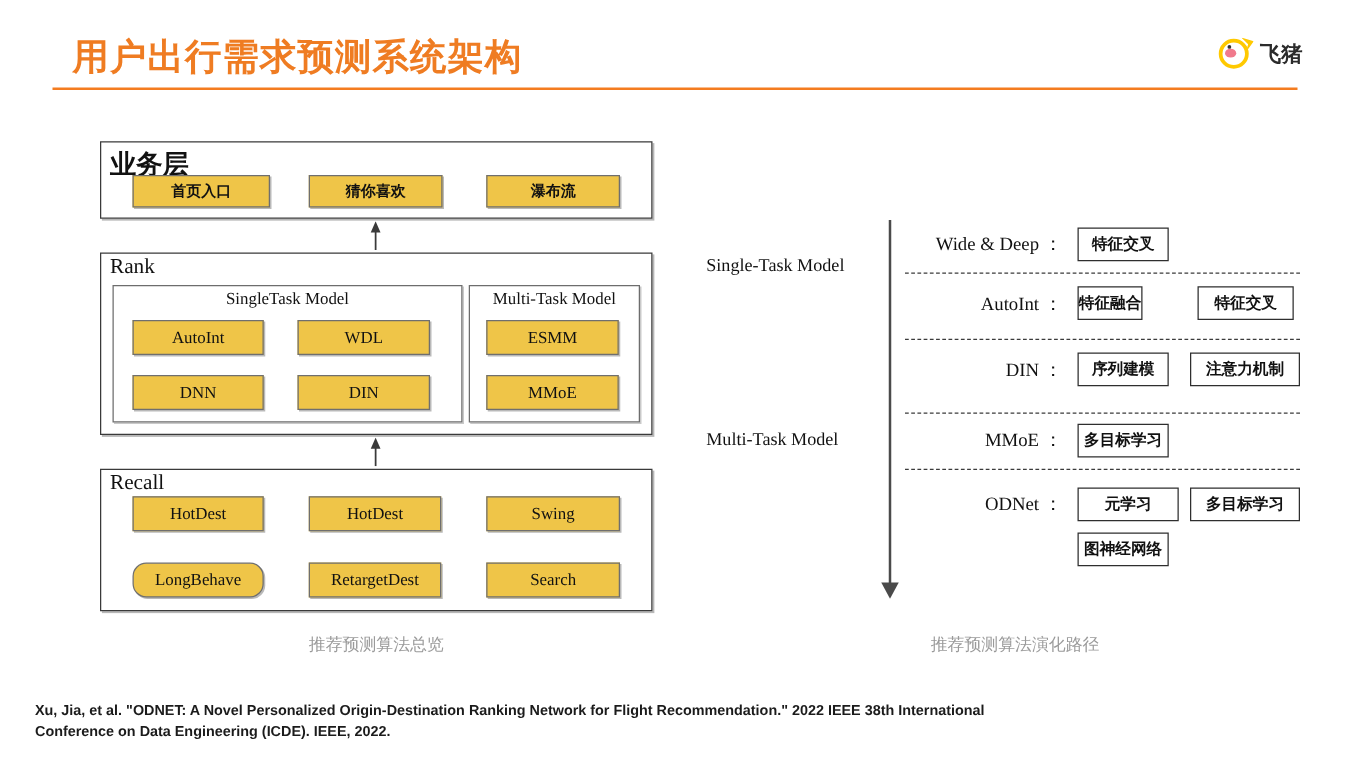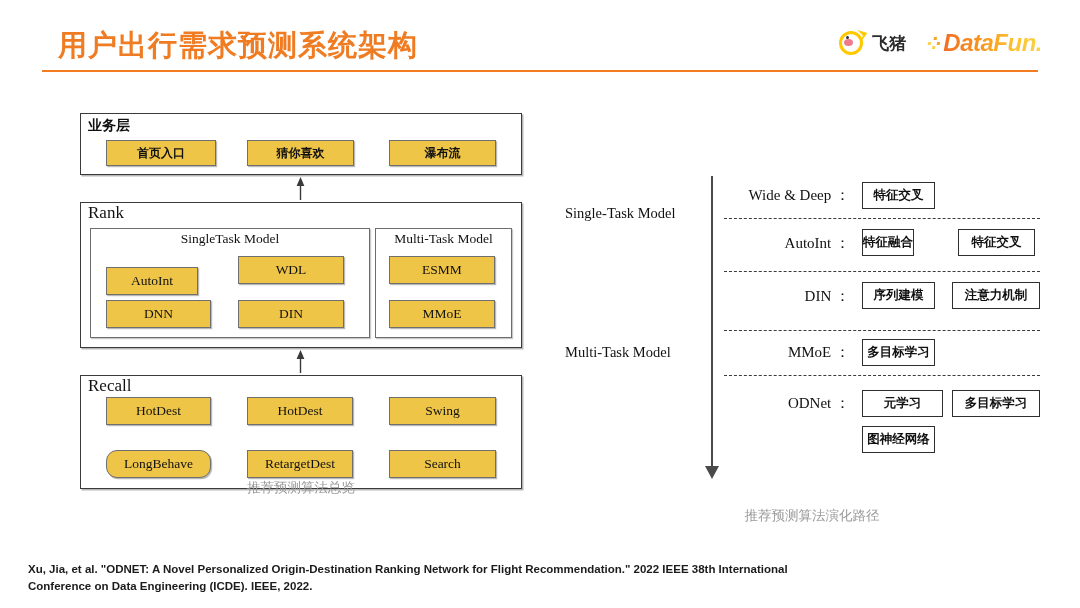--- a/index.html
+++ b/index.html
@@ -139,21 +139,21 @@
   .layer-label {
     position: absolute;
     font-family: "Liberation Serif", serif;
     font-size: 17px;
     color: #111;
     white-space: nowrap;
   }
   .layer-label.cjk {
     font-family: "Liberation Sans", sans-serif;
     font-weight: bold;
-    font-size: 14px;
+    font-size: 21px;
   }
   .group-title {
     position: absolute;
     font-family: "Liberation Serif", serif;
     font-size: 13.5px;
     color: #111;
     text-align: center;
     white-space: nowrap;
   }
   .gold-box {
@@ -268,53 +268,39 @@
 <div id="logo-bar">
   <div id="fliggy-logo">
     <span class="mark">
       <span class="ring"></span>
       <span class="tail"></span>
       <span class="snout"></span>
       <span class="eye"></span>
     </span>
     <span class="wordmark">飞猪</span>
   </div>
-  <div id="datafun-logo">
-    <span class="dots">
-      <i class="o"></i>
-        <i class="a"></i>
-        <i class="o"></i>
-      <i class="b"></i>
-        <i class="o"></i>
-        <i class="a"></i>
-      <i class="o"></i>
-        <i class="b"></i>
-        <i class="o"></i>
-    </span>
-    <span class="wordmark">DataFun.</span>
-  </div>
 </div>
 
 <div class="outer-box" style="left:80px; top:113px; width:442px; height:62px;"></div>
 <div class="layer-label cjk" style="left:88px; top:117px;">业务层</div>
 <div class="gold-box cjk" style="left:106px; top:140px; width:110px; height:26px;">首页入口</div>
 <div class="gold-box cjk" style="left:247px; top:140px; width:107px; height:26px;">猜你喜欢</div>
 <div class="gold-box cjk" style="left:389px; top:140px; width:107px; height:26px;">瀑布流</div>
 
 <svg class="up-arrow" style="left:295px; top:177px;" width="11" height="23" viewBox="0 0 11 23">
   <line x1="5.5" y1="23" x2="5.5" y2="7" stroke="#3a3a3a" stroke-width="1.4"></line>
   <polygon points="5.5,0 1.6,9 9.4,9" fill="#3a3a3a"></polygon>
 </svg>
 
 <div class="outer-box" style="left:80px; top:202px; width:442px; height:146px;"></div>
 <div class="layer-label" style="left:88px; top:203px;">Rank</div>
 
 <div class="inner-box" style="left:90px; top:228px; width:280px; height:110px;"></div>
 <div class="group-title" style="left:90px; top:231px; width:280px;">SingleTask Model</div>
-<div class="gold-box" style="left:106px; top:267px; width:92px; height:28px;">AutoInt</div>
+<div class="gold-box" style="left:106px; top:256px; width:105px; height:28px;">AutoInt</div>
 <div class="gold-box" style="left:238px; top:256px; width:106px; height:28px;">WDL</div>
 <div class="gold-box" style="left:106px; top:300px; width:105px; height:28px;">DNN</div>
 <div class="gold-box" style="left:238px; top:300px; width:106px; height:28px;">DIN</div>
 
 <div class="inner-box" style="left:375px; top:228px; width:137px; height:110px;"></div>
 <div class="group-title" style="left:375px; top:231px; width:137px;">Multi-Task Model</div>
 <div class="gold-box" style="left:389px; top:256px; width:106px; height:28px;">ESMM</div>
 <div class="gold-box" style="left:389px; top:300px; width:106px; height:28px;">MMoE</div>
 
 <svg class="up-arrow" style="left:295px; top:350px;" width="11" height="23" viewBox="0 0 11 23">
@@ -324,21 +310,21 @@
 
 <div class="outer-box" style="left:80px; top:375px; width:442px; height:114px;"></div>
 <div class="layer-label" style="left:88px; top:376px;">Recall</div>
 <div class="gold-box" style="left:106px; top:397px; width:105px; height:28px;">HotDest</div>
 <div class="gold-box" style="left:247px; top:397px; width:106px; height:28px;">HotDest</div>
 <div class="gold-box" style="left:389px; top:397px; width:107px; height:28px;">Swing</div>
 <div class="gold-box" style="left:106px; top:450px; width:105px; height:28px;border-radius:11px;">LongBehave</div>
 <div class="gold-box" style="left:247px; top:450px; width:106px; height:28px;">RetargetDest</div>
 <div class="gold-box" style="left:389px; top:450px; width:107px; height:28px;">Search</div>
 
-<div class="caption" style="left:181px; top:479px; width:240px;">推荐预测算法总览</div>
+<div class="caption" style="left:181px; top:507px; width:240px;">推荐预测算法总览</div>
 
 <div id="timeline-axis"></div>
 <div id="timeline-arrowhead"></div>
 
 <div class="axis-group-label" style="left:565px; top:205px; width:135px;">Single-Task Model</div>
 <div class="axis-group-label" style="left:565px; top:344px; width:135px;">Multi-Task Model</div>
 
 <div class="row-label" style="left:724px; top:186px; width:126px;">Wide &amp; Deep ：</div>
 <div class="tag-box" style="left:862px; top:182px; width:73px; height:27px;">特征交叉</div>
 <div class="dashed-sep" style="top:218px;"></div>

